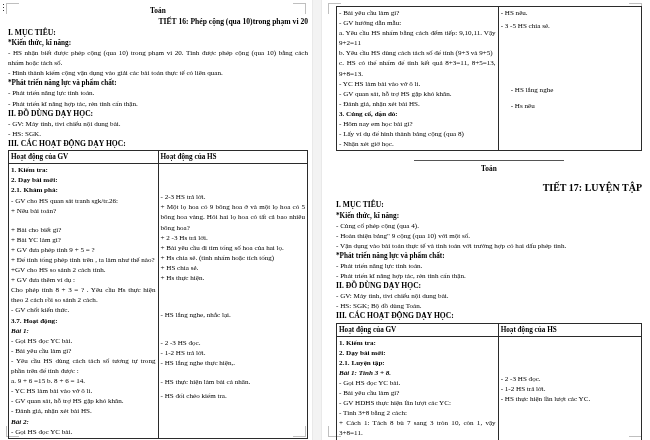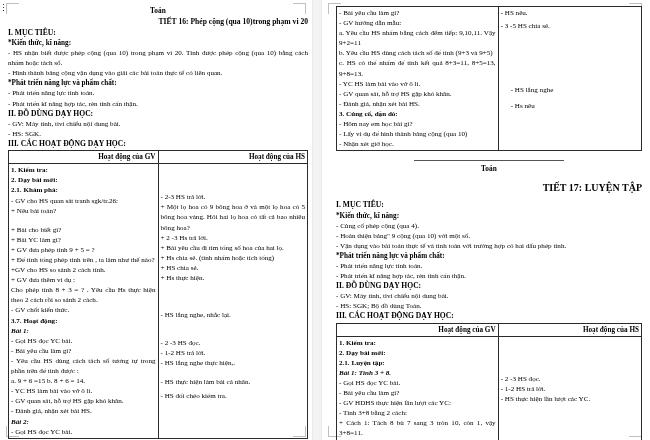--- a/index.html
+++ b/index.html
@@ -90,21 +90,21 @@
     table-layout: fixed;
     margin-top: 1px;
     border-radius: 15px;
   }
   table.act th, table.act td {
     border: 1px solid #2b2b2b;
     vertical-align: top;
     padding: 1px 2px 1px 2px;
   }
   table.act th {
-    text-align: right;
+    text-align: left;
     font-weight: bold;
     font-size: 7.2px;
     line-height: 10px;
     padding-top: 1px;
     padding-bottom: 1px;
   }
   table.act td {
     font-size: 7.1px;
     line-height: 10.1px;
   }
@@ -143,21 +143,21 @@
         <i></i>
       </div>
 
     <div class="page-body-left">
       <div class="doc-title" style="margin-top:6px;">Toán</div>
       <div class="doc-subtitle">TIẾT 16: Phép cộng (qua 10)trong phạm vi 20</div>
 
       <div class="hdg">I. MỤC TIÊU:</div>
       <div class="sub-hdg">*Kiến thức, kĩ năng:</div>
       <div class="para">- HS nhận biết được phép cộng (qua 10) trong phạm vi 20. Tính được phép cộng (qua 10) bằng cách nhẩm hoặc tách số.</div>
-      <div class="para">- Hình thành bảng cộng vận dụng vào giải các bài toán thực tế có liên quan.</div>
+      <div class="para">- Hình thành kiểm cộng vận dụng vào giải các bài toán thực tế có liên quan.</div>
       <div class="sub-hdg">*Phát triển năng lực và phẩm chất:</div>
       <div class="para">- Phát triển năng lực tính toán.</div>
       <div class="para">- Phát triển kĩ năng hợp tác, rèn tính cẩn thận.</div>
       <div class="hdg">II. ĐỒ DÙNG DẠY HỌC:</div>
       <div class="para">- GV: Máy tính, tivi chiếu nội dung bài.</div>
       <div class="para">- HS: SGK.</div>
       <div class="hdg">III. CÁC HOẠT ĐỘNG DẠY HỌC:</div>
 
       <table class="act">
         <colgroup>
@@ -256,21 +256,21 @@
                   <span class="ln">- Bài yêu cầu làm gì?</span>
                   <span class="ln">- GV hướng dẫn mẫu:</span>
                   <span class="ln just">a. Yêu cầu HS nhẩm bằng cách đếm tiếp: 9,10,11. Vậy 9+2=11</span>
                   <span class="ln just">b. Yêu cầu HS dùng cách tách số để tính (9+3 và 9+5)</span>
                   <span class="ln just">c. HS có thể nhẩm để tính kết quả 8+3=11, 8+5=13, 9+8=13.</span>
                   <span class="ln">- YC HS làm bài vào vở ô li.</span>
                   <span class="ln">- GV quan sát, hỗ trợ HS gặp khó khăn.</span>
                   <span class="ln">- Đánh giá, nhận xét bài HS.</span>
                   <span class="ln b">3. Củng cố, dặn dò:</span>
                   <span class="ln">- Hôm nay em học bài gì?</span>
-                  <span class="ln just">- Lấy ví dụ để hình thành bảng cộng (qua 10)</span>
+                  <span class="ln just">- Lấy ví dụ để hình thành bảng cộng (qua 8)</span>
                   <span class="ln">- Nhận xét giờ học.</span>
                 </div>
             </td>
             <td class="cell-r">
               <div>
                   <span class="ln">- HS nêu.</span>
                   <span class="spacer-1"></span>
                   <span class="ln">- 3 -5 HS chia sẻ.</span>
                   <span class="spacer-3"></span>
                   <span class="spacer-3"></span>

